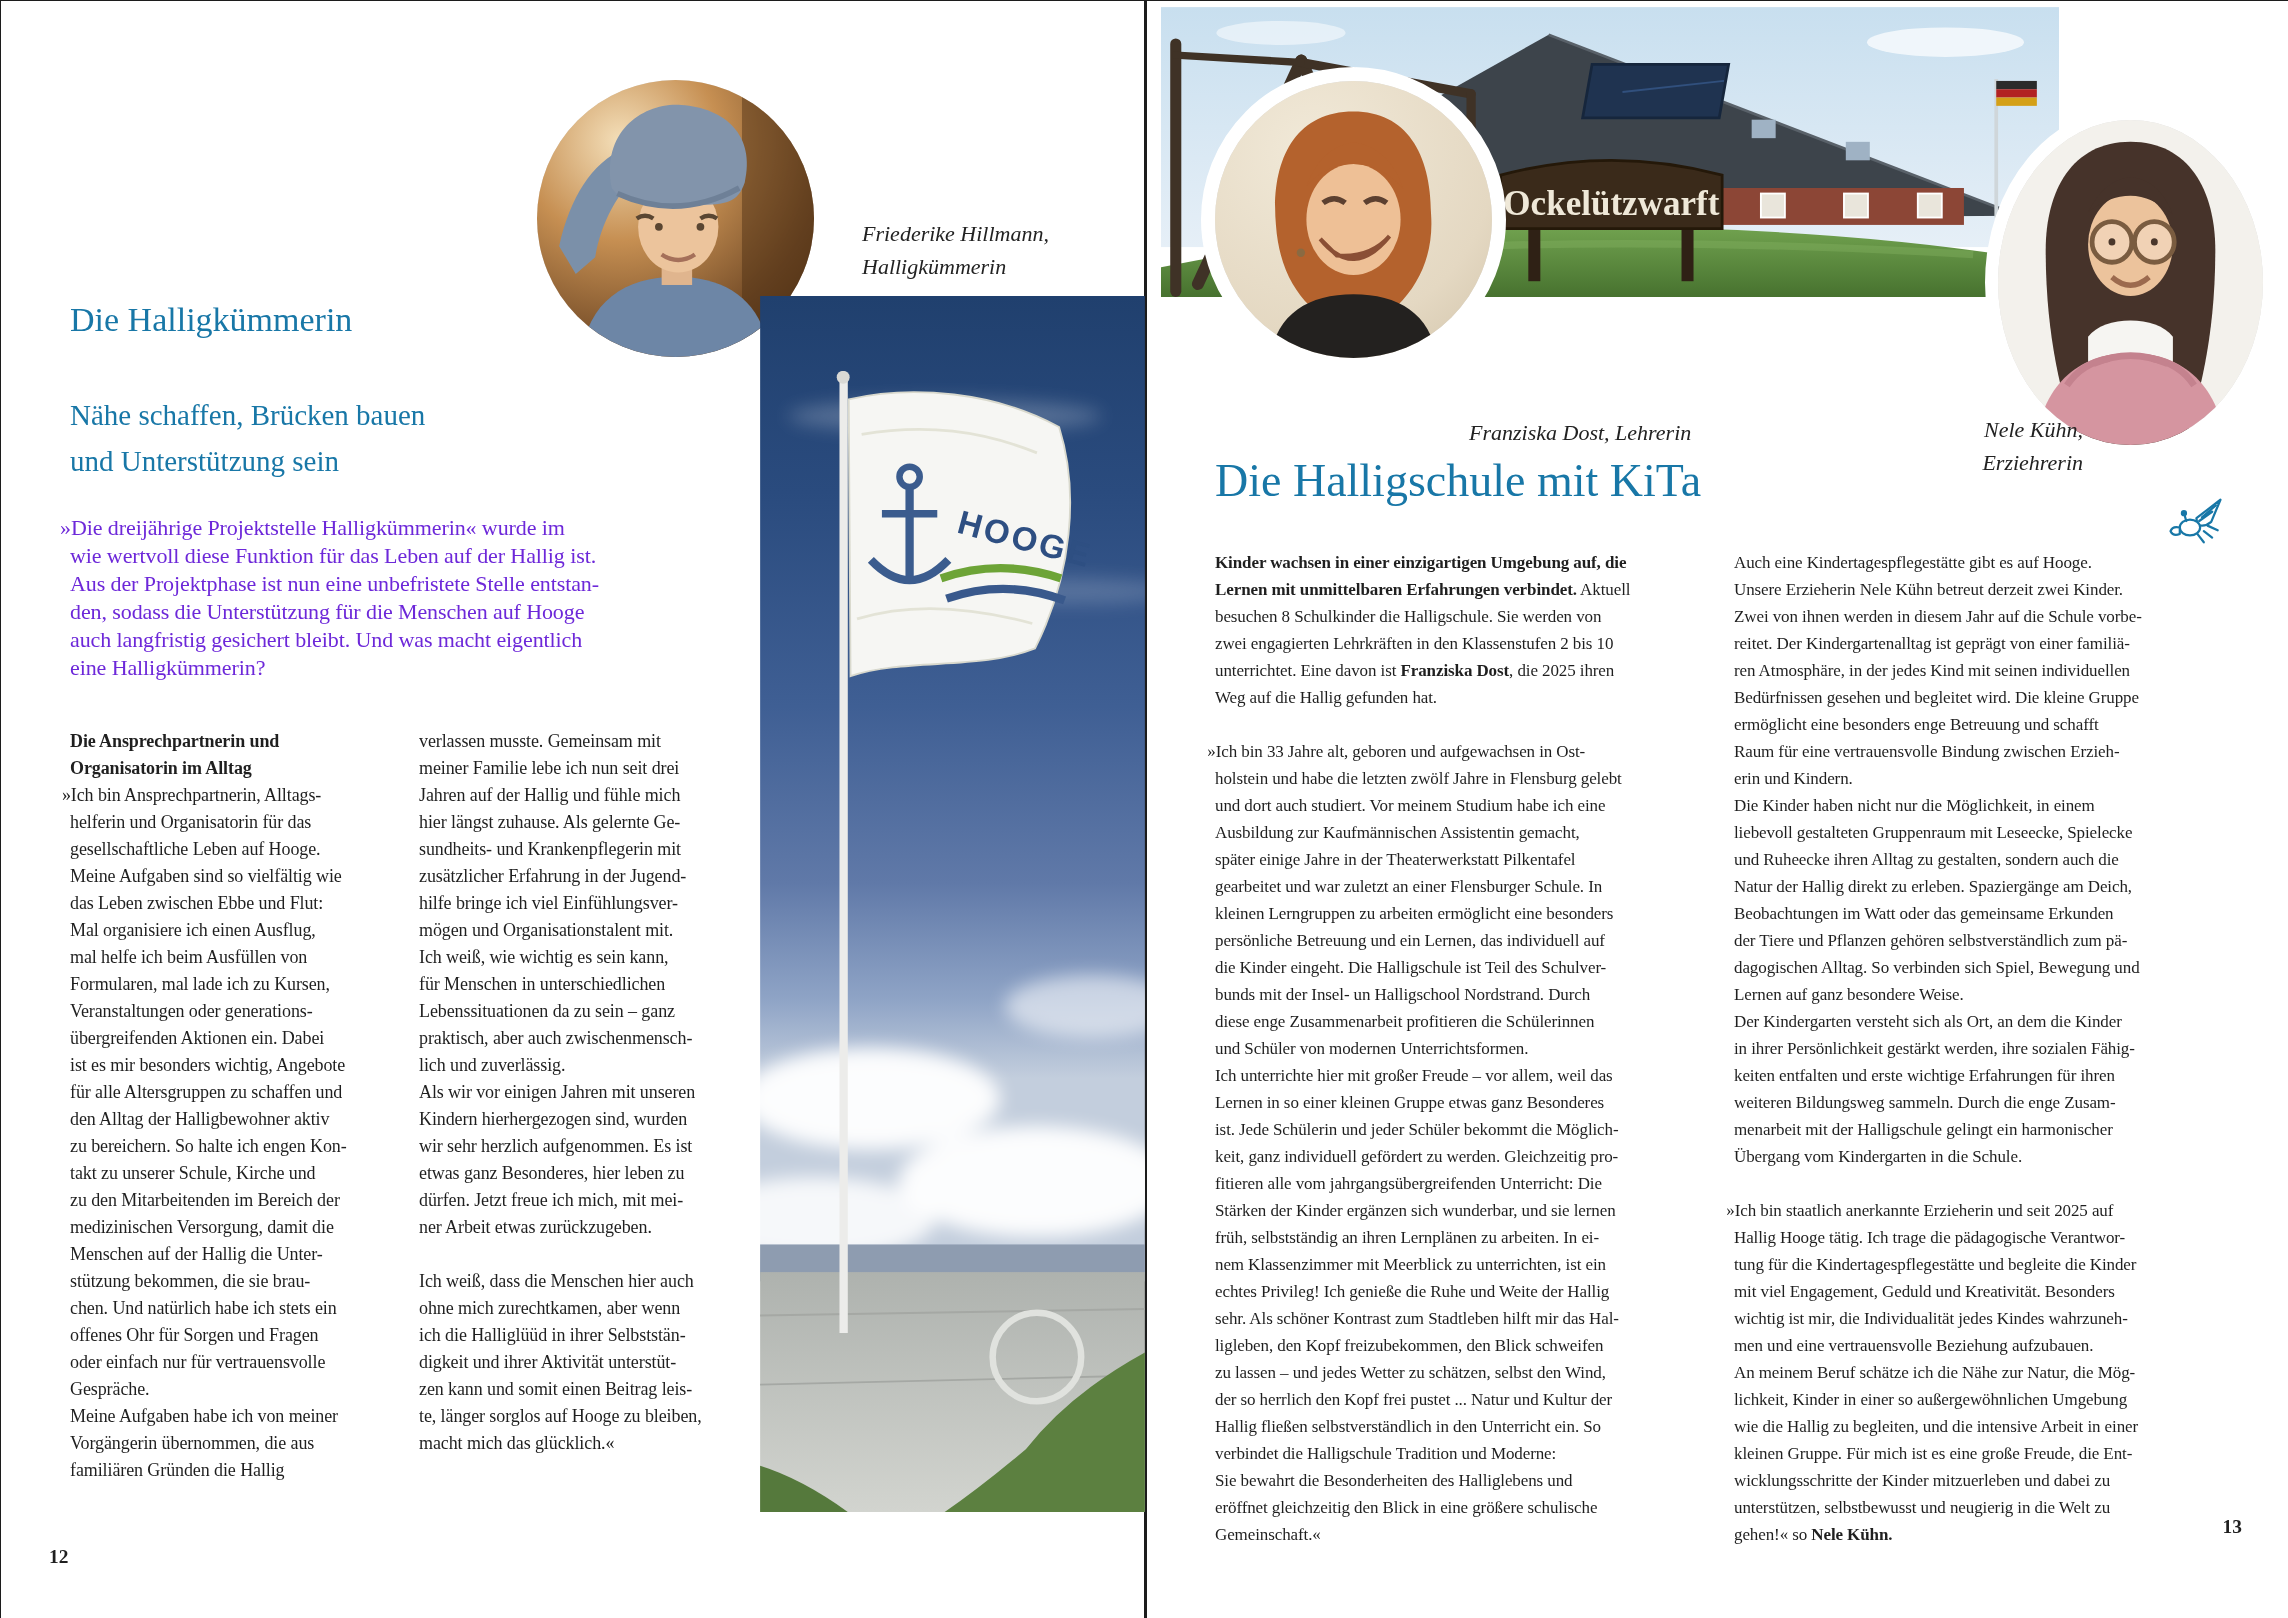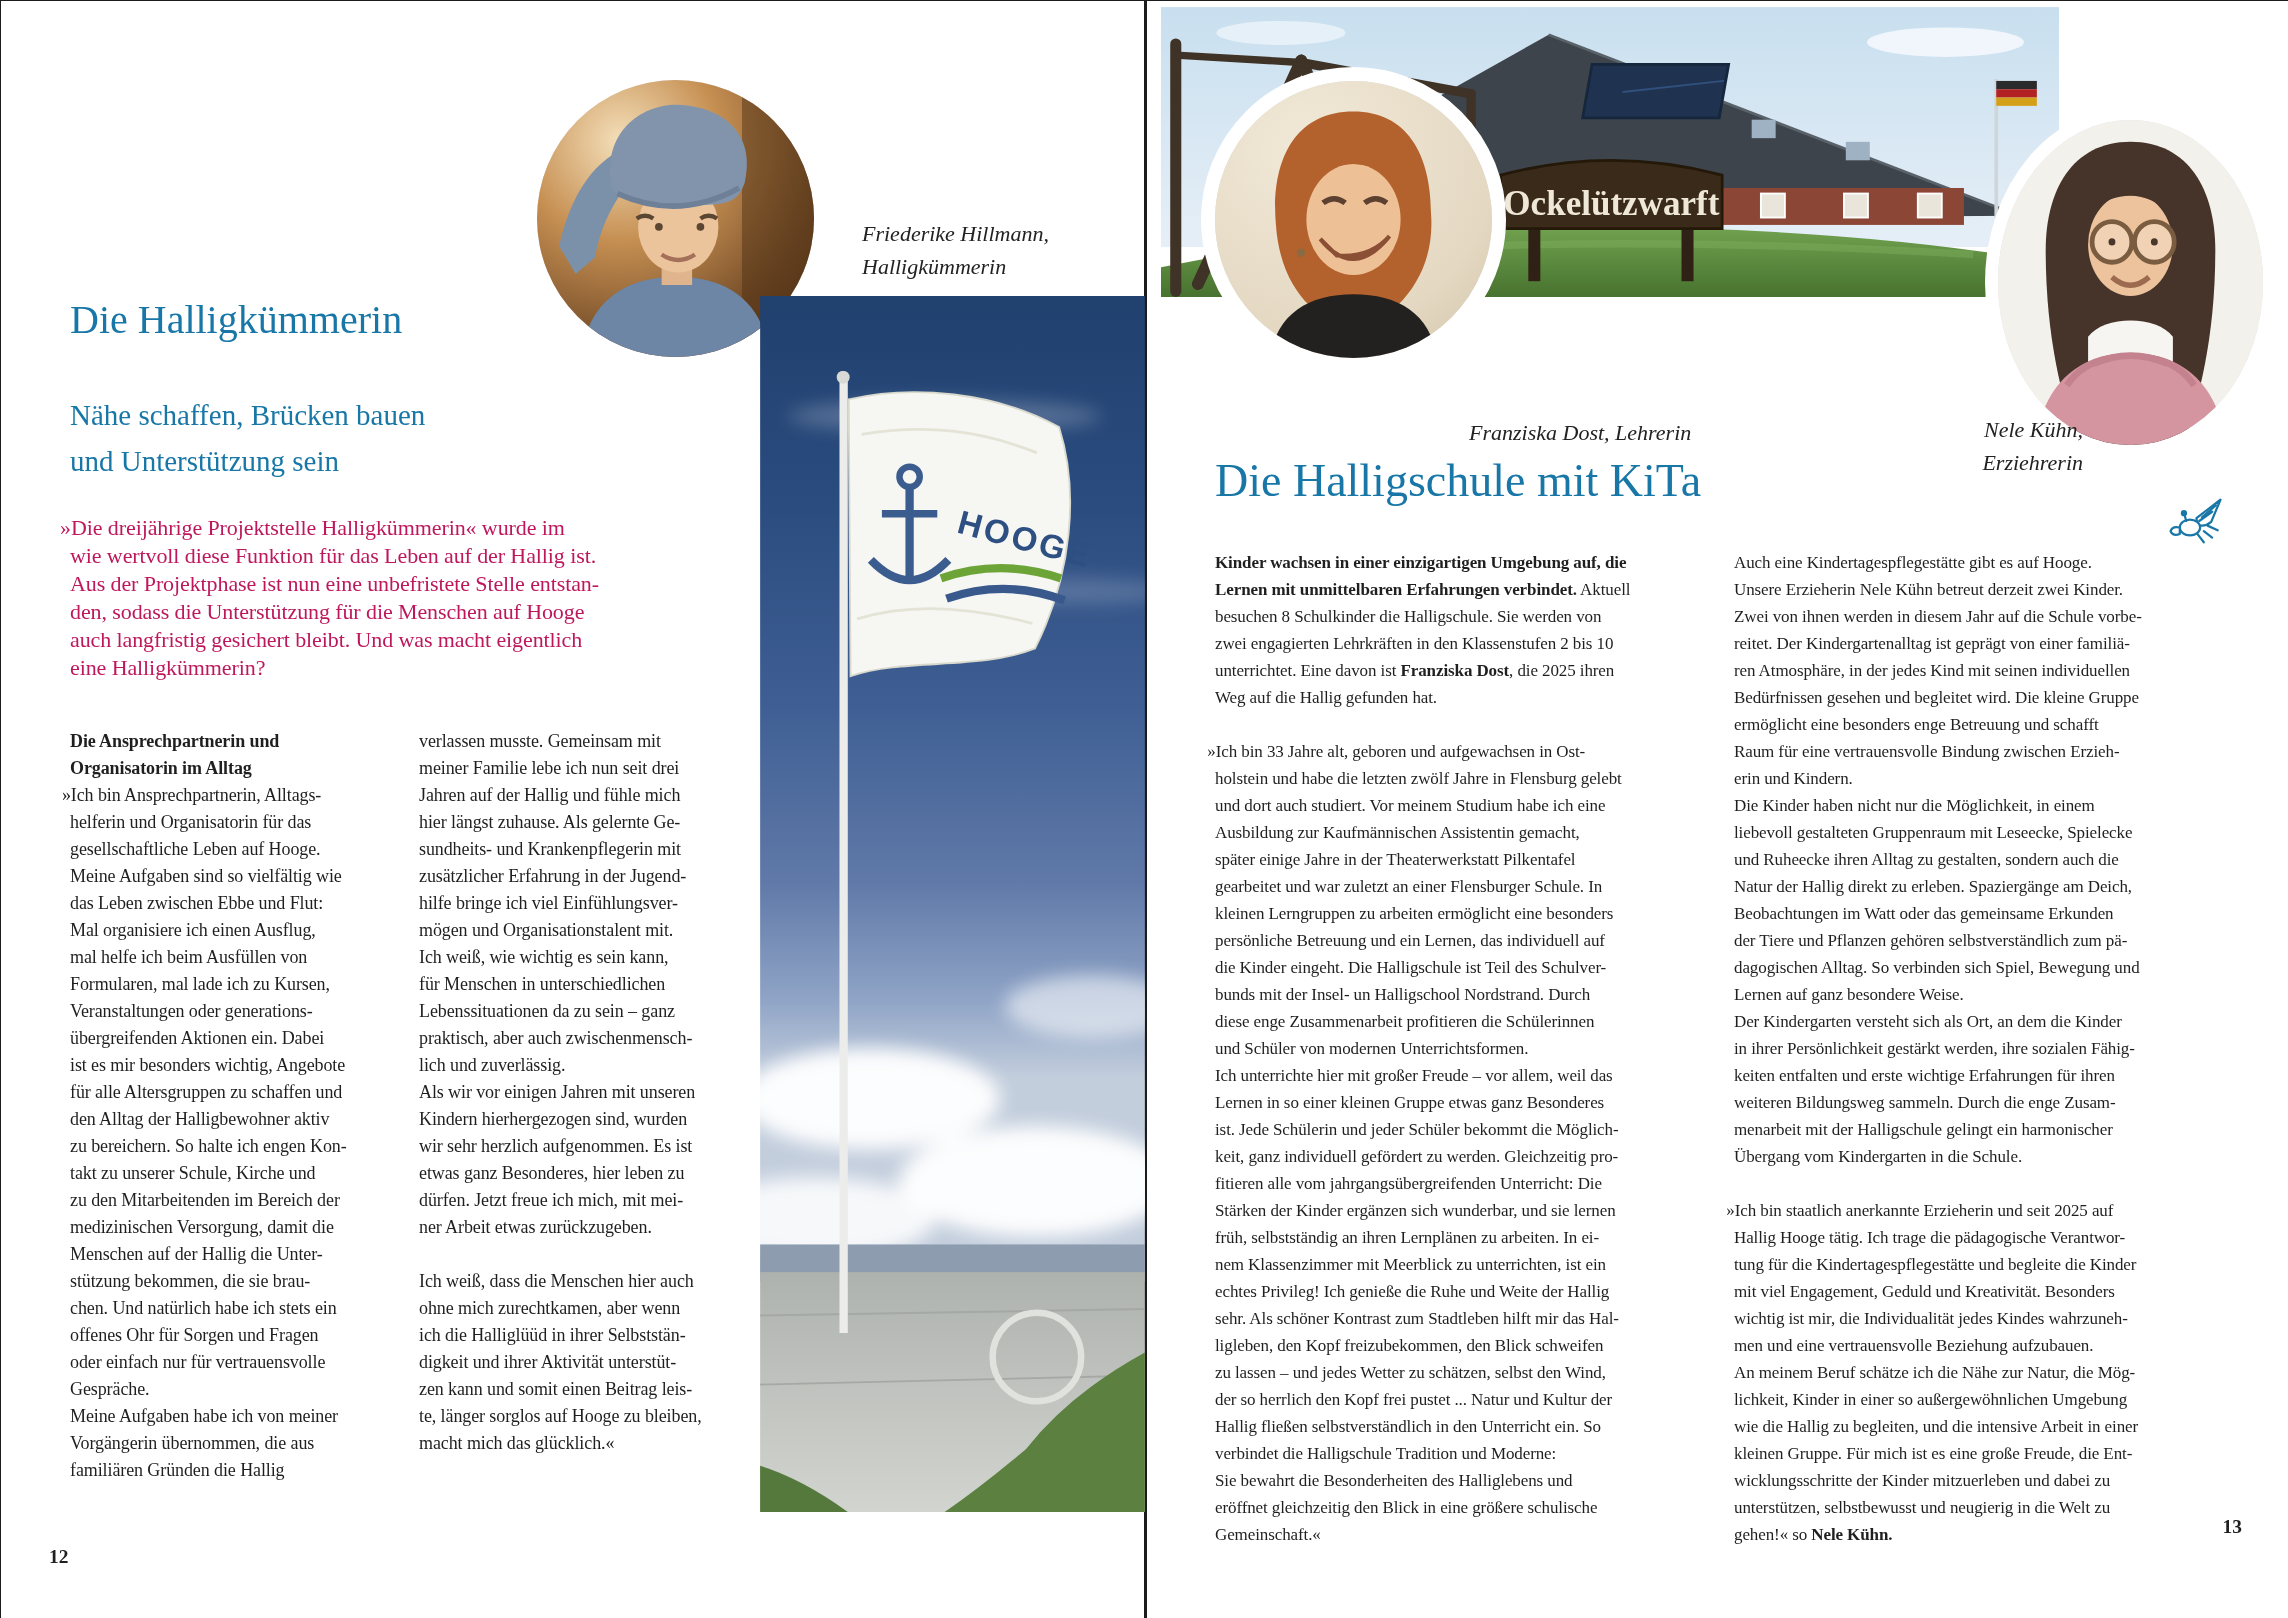--- a/index.html
+++ b/index.html
@@ -9,23 +9,23 @@
     font-family:"Liberation Serif","DejaVu Serif",serif; color:#1f1f1f;
   }
   .fold { position:absolute; left:1143px; top:0; width:2.8px; height:1619px; background:#1c1c1c; }
 
   .abs { position:absolute; }
   .line { white-space:nowrap; }
   .b { font-weight:700;text-align:right; }
   .hang { text-indent:-0.45em; }
 
   
-  .lp-title { left:69px; top:293px; font-size:40px; line-height:52px; color:#1877a7; }
+  .lp-title { left:69px; top:293px; font-size:34px; line-height:52px; color:#1877a7; }
   .lp-subtitle { left:69px; top:391px; font-size:29px; line-height:46px; color:#1877a7; }
-  .lp-lead { left:69px; top:513px; width:655px; font-size:22px; line-height:28px; color:#be185d; letter-spacing:-0.1px; }
+  .lp-lead { left:69px; top:513px; width:655px; font-size:22px; line-height:28px; color:#6d28d9; letter-spacing:-0.1px; }
   .lp-col { top:727px; width:340px; font-size:18px; line-height:27px; letter-spacing:-0.1px; }
   .lp-col1 { left:69px; }
   .lp-col2 { left:418px; }
   .pagenum { font-size:19.4px; font-weight:700; }
   .pn-left { left:48px; top:1545px; }
   .pn-right { left:2149px; top:1515px; width:92px; text-align:right; }
 
   .caption { font-style:italic; font-size:22px; line-height:33px; color:#222;margin-left:26px; }
   .cap-friederike { left:835px; top:216px; }
   .cap-franziska { left:1442px; top:415px; }

